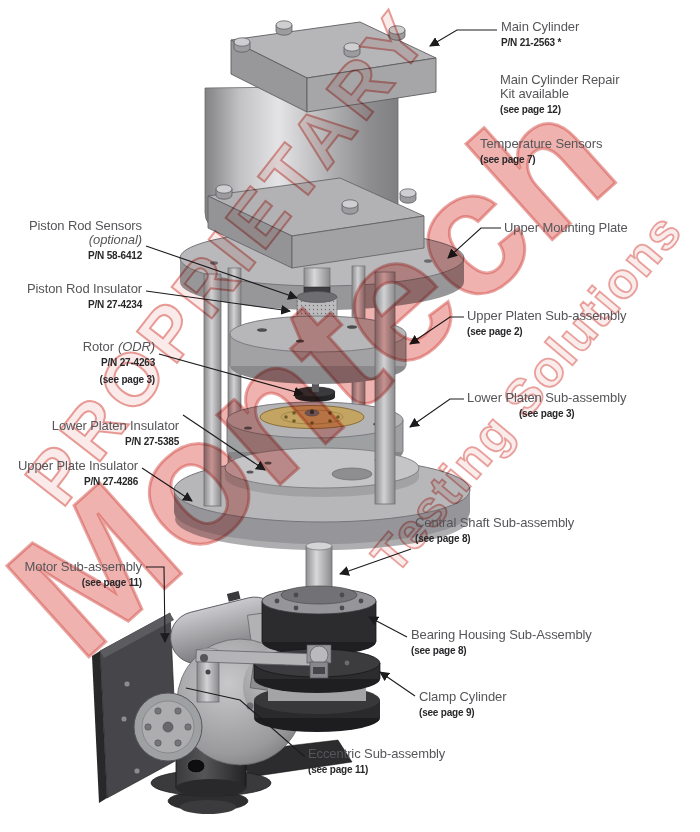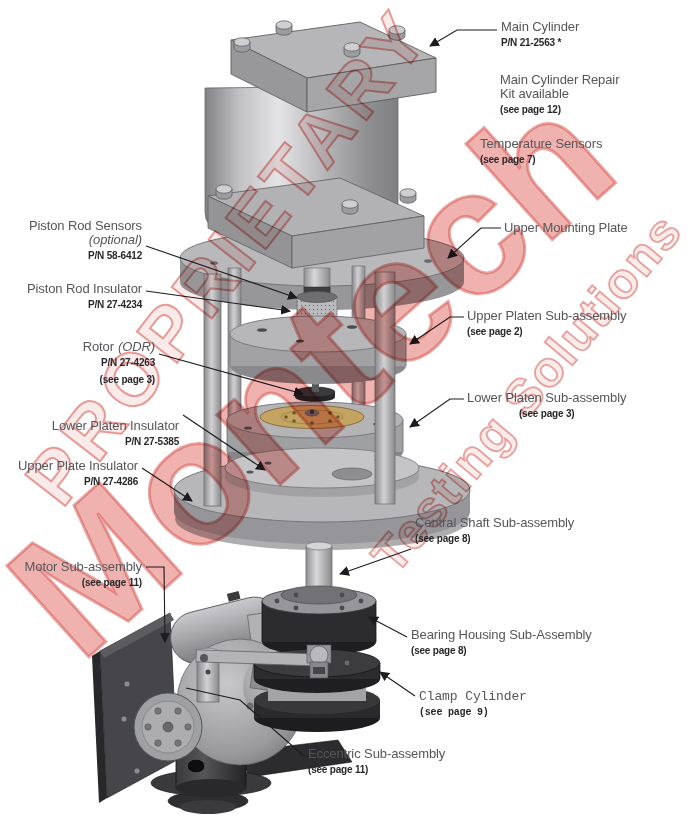--- a/index.html
+++ b/index.html
@@ -339,21 +339,21 @@
     <div class="lab" style="left:415px;top:516px;">
       <div>Central Shaft Sub-assembly</div>
       <div class="b">(see page 8)</div>
     </div>
 
     <div class="lab" style="left:411px;top:628px;">
       <div>Bearing Housing Sub-Assembly</div>
       <div class="b">(see page 8)</div>
     </div>
 
-    <div class="lab" style="left:419px;top:690px;font-family:Liberation Mono, monospace;">
+    <div class="lab" style="left:419px;top:690px;">
       <div>Clamp Cylinder</div>
       <div class="b">(see page 9)</div>
     </div>
 
     <div class="lab ra" style="right:558px;top:219px;">
       <div>Piston Rod Sensors</div>
       <div class="i">(optional)</div>
       <div class="b">P/N 58-6412</div>
     </div>
 

